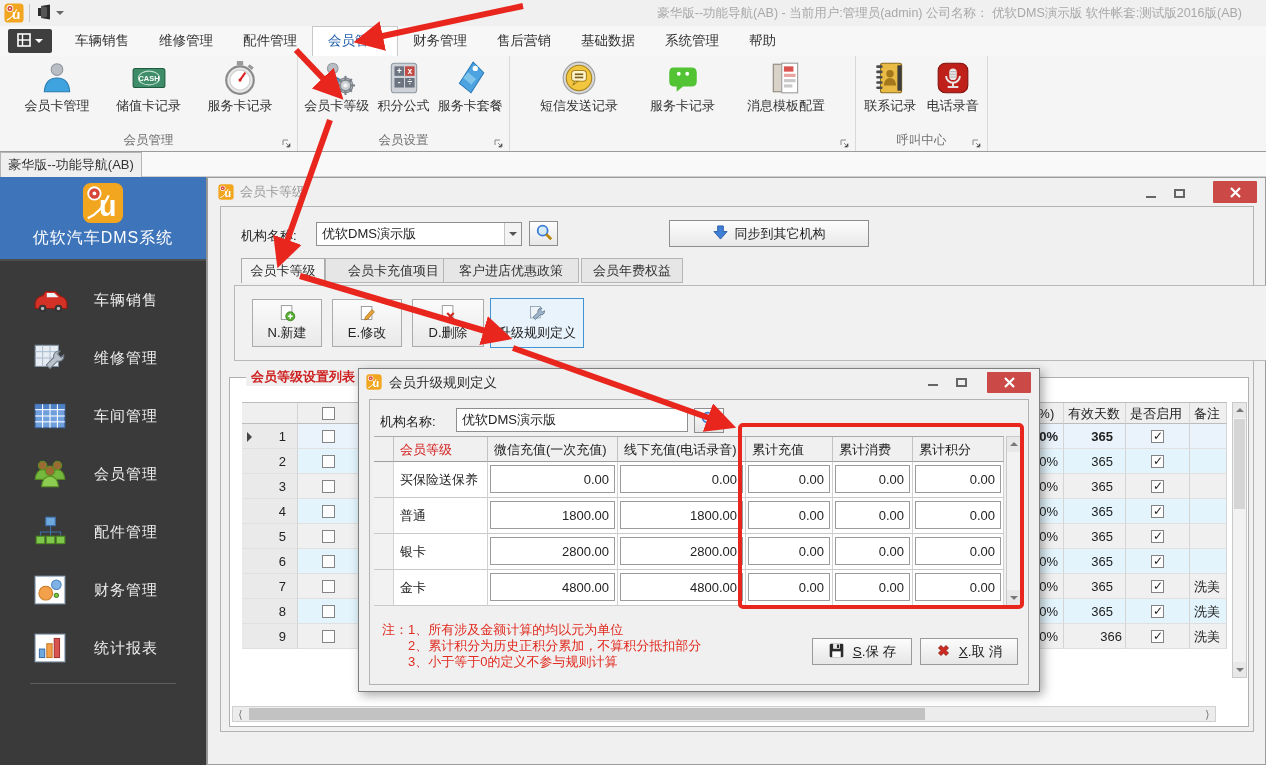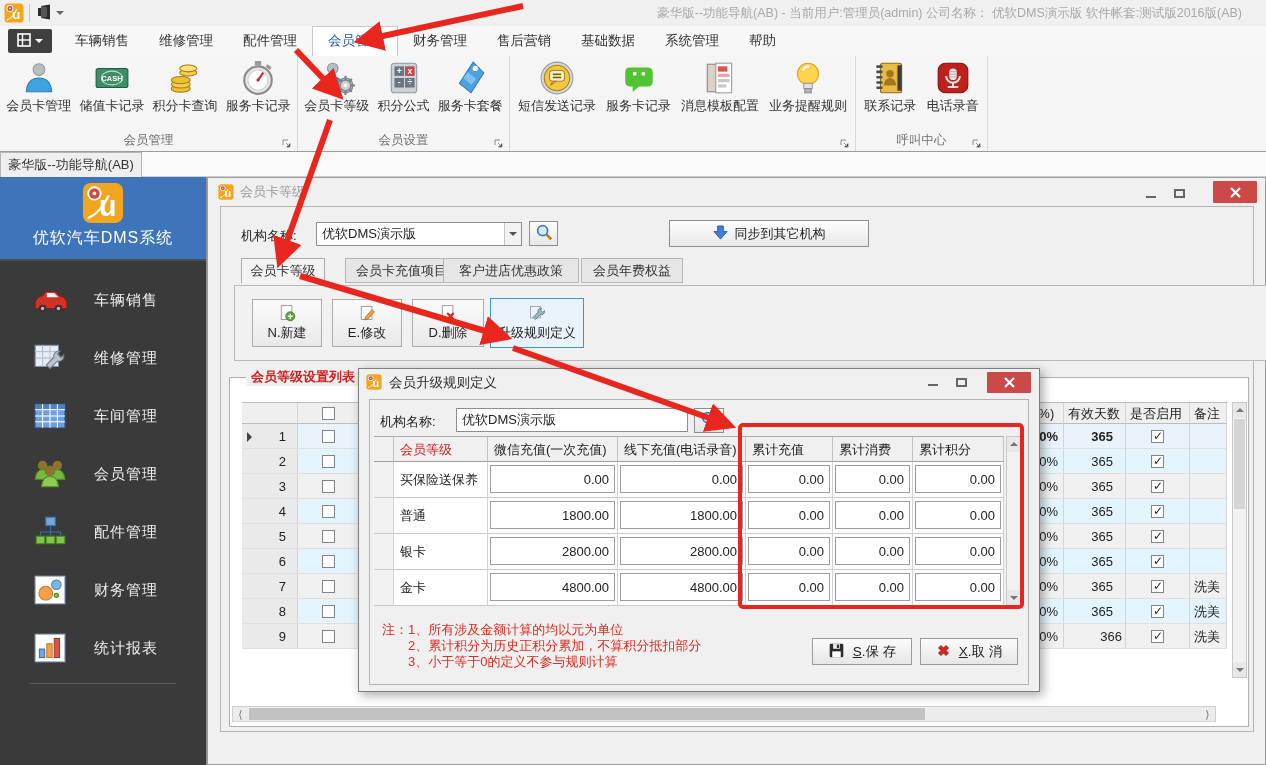--- a/index.html
+++ b/index.html
@@ -222,34 +222,20 @@
                 <rect x="2" y="8" width="30" height="18" rx="2" fill="#3e8d68" stroke="#1f5c3f"></rect>
                 <ellipse cx="17" cy="17" rx="10" ry="6.5" fill="none" stroke="#bfe0cf"></ellipse>
                 <text x="17" y="20" font-size="7" fill="#fff" text-anchor="middle" font-weight="bold">CASH</text>
               </svg>
             </span>
             <div class="rlab">储值卡记录</div>
           </div>
           <div class="ritem">
             <span class="ric">
               <svg viewBox="0 0 34 34">
-                <g stroke="#a8791b">
-                  <ellipse cx="13" cy="27" rx="9" ry="3.5" fill="#eec12f"></ellipse>
-                  <ellipse cx="13" cy="23" rx="9" ry="3.5" fill="#f5cf45"></ellipse>
-                  <ellipse cx="13" cy="19" rx="9" ry="3.5" fill="#eec12f"></ellipse>
-                  <ellipse cx="20" cy="12" rx="8" ry="3.2" fill="#f5cf45"></ellipse>
-                  <ellipse cx="20" cy="8" rx="8" ry="3.2" fill="#ffe27a"></ellipse>
-                </g>
-              </svg>
-            </span>
-            <div class="rlab">积分卡查询</div>
-          </div>
-          <div class="ritem">
-            <span class="ric">
-              <svg viewBox="0 0 34 34">
                 <rect x="14" y="1" width="6" height="4" fill="#999"></rect>
                 <rect x="25" y="5" width="5" height="3" transform="rotate(40 27 6)" fill="#999"></rect>
                 <circle cx="17" cy="19" r="13" fill="#e8e8e8" stroke="#8a8a8a" stroke-width="2"></circle>
                 <circle cx="17" cy="19" r="9.5" fill="#fff" stroke="#ccc"></circle>
                 <line x1="17" y1="19" x2="22" y2="12" stroke="#d22" stroke-width="2"></line>
                 <circle cx="17" cy="19" r="1.5" fill="#d22"></circle>
               </svg>
             </span>
             <div class="rlab">服务卡记录</div>
           </div>
@@ -348,31 +334,20 @@
               <svg viewBox="0 0 34 34">
                 <rect x="5" y="4" width="12" height="26" fill="#d9d2c8" stroke="#8c8478"></rect>
                 <rect x="13" y="3" width="15" height="28" fill="#fff" stroke="#9a9a9a"></rect>
                 <rect x="15" y="6" width="9" height="5" fill="#d9534f"></rect>
                 <rect x="15" y="13" width="11" height="3" fill="#e8a3a0"></rect>
                 <rect x="15" y="18" width="11" height="3" fill="#c9c9c9"></rect>
                 <rect x="15" y="23" width="8" height="3" fill="#c9c9c9"></rect>
               </svg>
             </span>
             <div class="rlab">消息模板配置</div>
-          </div>
-          <div class="ritem">
-            <span class="ric">
-              <svg viewBox="0 0 34 34">
-                <circle cx="17" cy="13" r="10" fill="#ffd34d" stroke="#d9a520"></circle>
-                <path d="M12 10 q2 -4 6 -4" stroke="#fff" fill="none" stroke-width="2"></path>
-                <rect x="13" y="22" width="8" height="5" fill="#e0e0e0" stroke="#9a9a9a"></rect>
-                <rect x="14" y="27" width="6" height="4" fill="#b5b5b5" stroke="#8a8a8a"></rect>
-              </svg>
-            </span>
-            <div class="rlab">业务提醒规则</div>
           </div>
         </div>
         <span class="rlaunch"><svg viewBox="0 0 10 10" width="10" height="10">
             <path d="M1 1 h5 M1 1 v5" stroke="#8a8a8a"></path>
             <path d="M4 4 l4 4 M8 4.5 v3.5 h-3.5" stroke="#8a8a8a"></path>
           </svg></span>
       </div>
       <div class="rgroup" style="width: 132px;">
         <div class="ritems">
           <div class="ritem">
@@ -577,21 +552,21 @@
             </svg></span>
       </div>
       <div class="tool-btn" style="left:448px;top:13px;width:200px;height:27px;">
         <span id="sync-ic"><svg viewBox="0 0 16 16" width="15" height="15">
               <path d="M5 1 h6 v6 h4 l-7 8 -7 -8 h4 z" fill="#3f7fd6" stroke="#2a5da8"></path>
             </svg></span>
         <span>同步到其它机构</span>
       </div>
       <div id="main-tabs">
           <div class="mtab active" style="left: 20px; width: 84px;">会员卡等级</div>
-          <div class="mtab" style="left: 124px; width: 113px;">会员卡充值项目</div>
+          <div class="mtab" style="left: 104px; width: 137px;">会员卡充值项目</div>
           <div class="mtab" style="left: 222px; width: 136px;">客户进店优惠政策</div>
           <div class="mtab" style="left: 360px; width: 102px;">会员年费权益</div>
         </div>
       <div id="toolbar-box">
           <div class="big-btn" style="left: 17px; width: 70px;">
             <span class="bic">
               <svg viewBox="0 0 22 22">
                 <rect x="4" y="2" width="13" height="17" fill="#fff" stroke="#8a8a8a"></rect>
                 <circle cx="15" cy="15" r="5.5" fill="#58b033" stroke="#3a7d1d"></circle>
                 <path d="M15 12 v6 M12 15 h6" stroke="#fff" stroke-width="1.8"></path>

